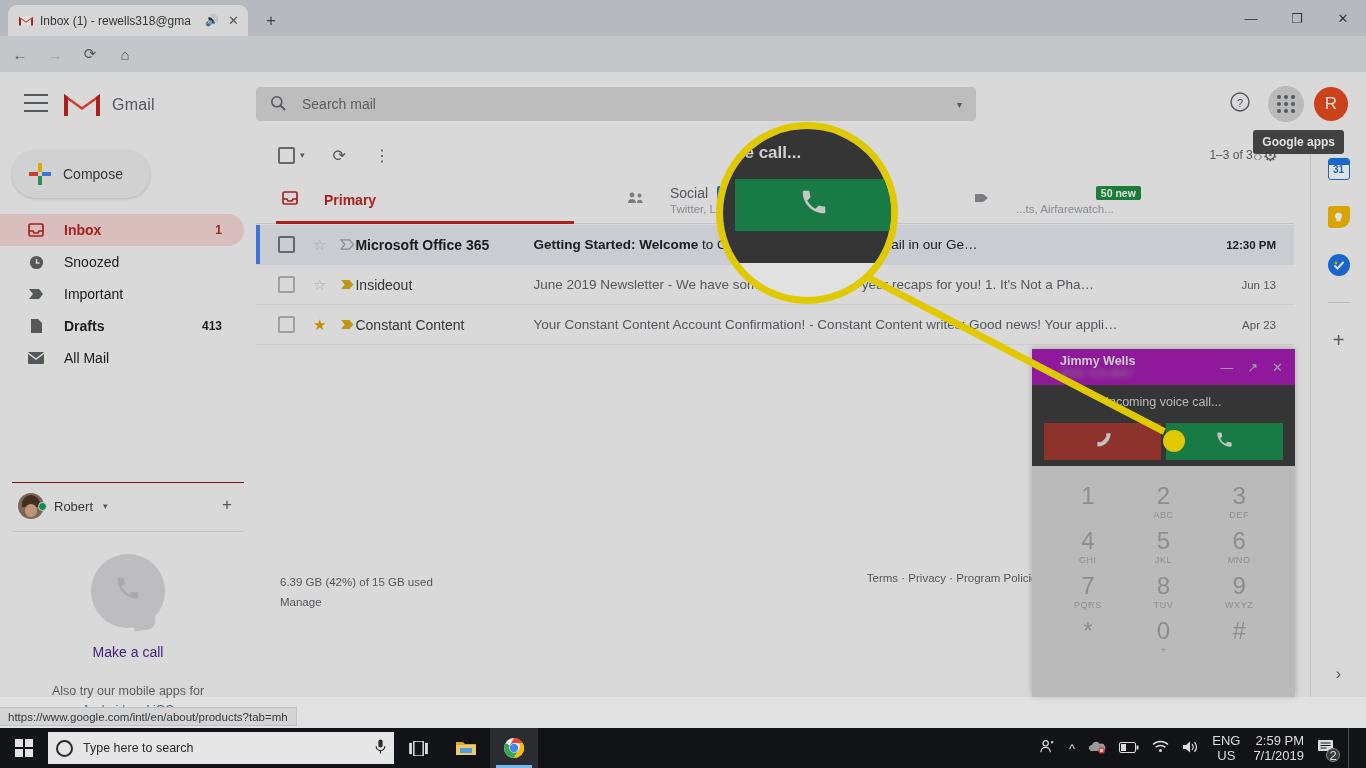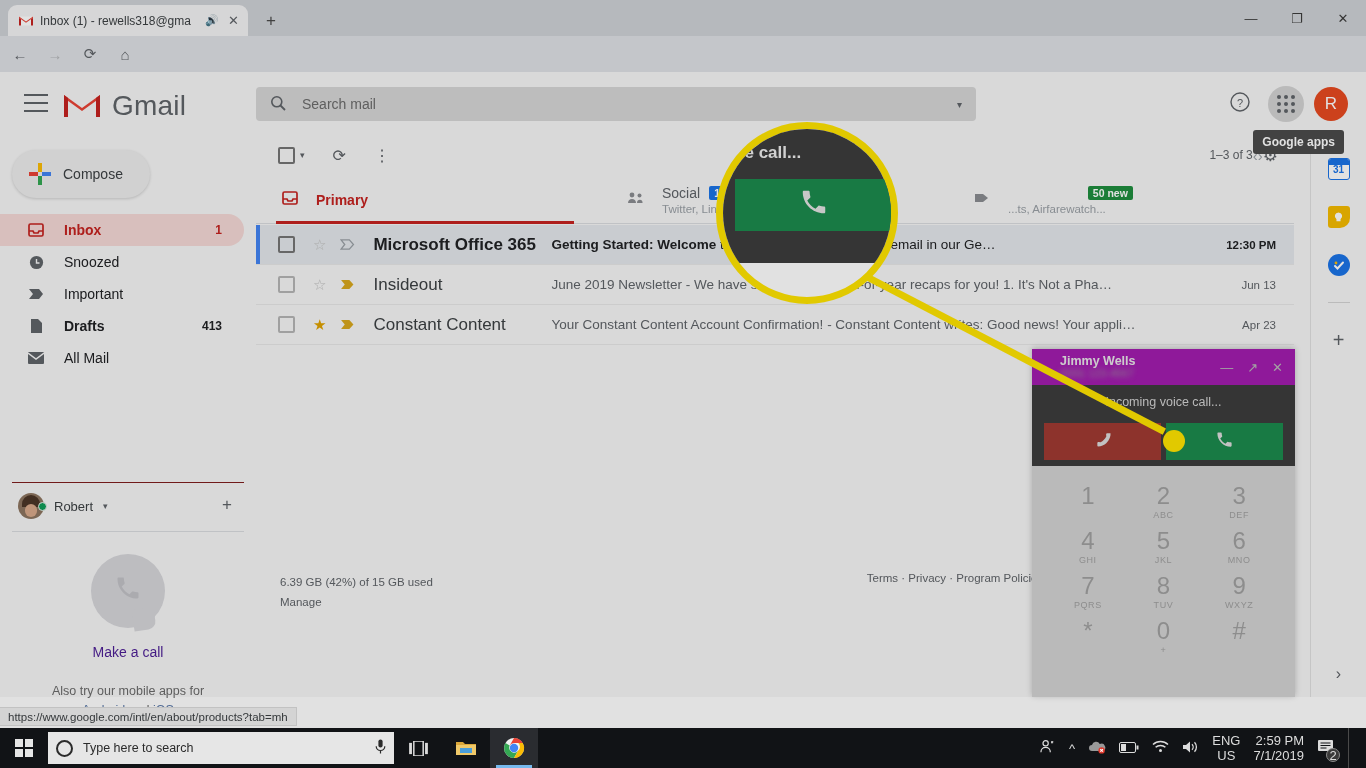--- a/index.html
+++ b/index.html
@@ -81,21 +81,21 @@
   .gm-header { position: absolute; top: 0; left: 0; width: 1366px; height: 62px; }
   .hamburger {
     position: absolute; left: 24px; top: 22px; width: 24px; height: 18px;
   }
   .hamburger span {
     display: block; height: 2px; background: #5f6368; margin-bottom: 6px;
   }
   .gmail-logo { position: absolute; left: 62px; top: 18px;
                 display: flex; align-items: center; gap: 10px; }
   .m-icon { width: 40px; height: 30px; position: relative; }
-  .gmail-word { font-size: 28px; color: #5f6368; letter-spacing: .2px; }
+  .gmail-word { font-size: 16px; color: #5f6368; letter-spacing: .2px; }
 
   .searchbox {
     position: absolute; left: 256px; top: 15px; width: 720px; height: 34px;
     background: #d6d6d6; border-radius: 4px; display: flex;
     align-items: center; padding: 0 14px;
   }
   .search-ic { font-size: 15px; color: #5f6368; margin-right: 16px; }
   .search-inp {
     flex: 1; border: none; background: transparent; outline: none;
     font-size: 14px; color: #5f6368; font-family: inherit;
@@ -200,21 +200,21 @@
     display: flex; align-items: center; 
   }
   .pg-txt { font-size: 12px; color: #5f6368; }
   .pg-arr { font-size: 15px; color: #9aa0a6; }
   .pg-gear { font-size: 17px; color: #5f6368; }
 
   .tabsrow {
     position: absolute; top: 42px; left: 0; width: 1038px; height: 48px;
     display: flex; border-bottom: 1px solid #dadce0;
   }
-  .tabcell { flex: 1 1 0; display: flex; align-items: center; gap: 16px;
+  .tabcell { flex: 1 1 0; display: flex; align-items: center; gap: 24px;
              padding-left: 24px; position: relative; }
   .tabcell.sel::after {
     content: ''; position: absolute; left: 20px; right: 28px; bottom: -1px;
     height: 3px; background: #c5221f;
   }
   .tab-ic { font-size: 15px; width: 20px; text-align: center; }
   .tab-txt { display: flex; flex-direction: column; gap: 2px; }
   .tab-main { display: flex; align-items: center; gap: 9px; }
   .tab-name { font-size: 14px; color: #5f6368; }
   .tabcell.sel .tab-name { color: #c5221f; font-weight: bold; }
@@ -227,21 +227,21 @@
     display: flex; align-items: center; border-bottom: 1px solid #e8e8e8;
   }
   .row.sel { background: #e4e8ec; }
   .row.sel::before { content:''; position:absolute; left:0; top:0; bottom:0;
                      width:4px; background:#4285f4; }
   .r-cb { margin-left: 22px; }
   .r-star { margin-left: 18px; font-size: 15px; color: #c3c3c3; }
   .r-star.on { color: #e0a200; }
   .r-imp { margin-left: 14px; font-size: 14px; color: #c3c3c3; }
   .r-imp.on { color: #d9a81d; }
-  .r-sender { margin-left: 18px; width: 178px; font-size: 17px; color: #3c4043;
+  .r-sender { width: 178px; font-size: 14px; color: #3c4043;
               overflow: hidden; white-space: nowrap; }
   .row.unread .r-sender { font-weight: bold; color: #202124; }
   .r-subj { flex: 1; font-size: 13.5px; color: #5f6368; overflow: hidden;
             white-space: nowrap; text-overflow: ellipsis; padding-right: 20px; }
   .r-subj b { color: #202124; }
   .row.unread .r-subj { color: #202124; }
   .r-date { width: 84px; font-size: 11.5px; color: #5f6368; text-align: right;
             padding-right: 18px; }
   .row.unread .r-date { font-weight: bold; color: #202124; }
 

